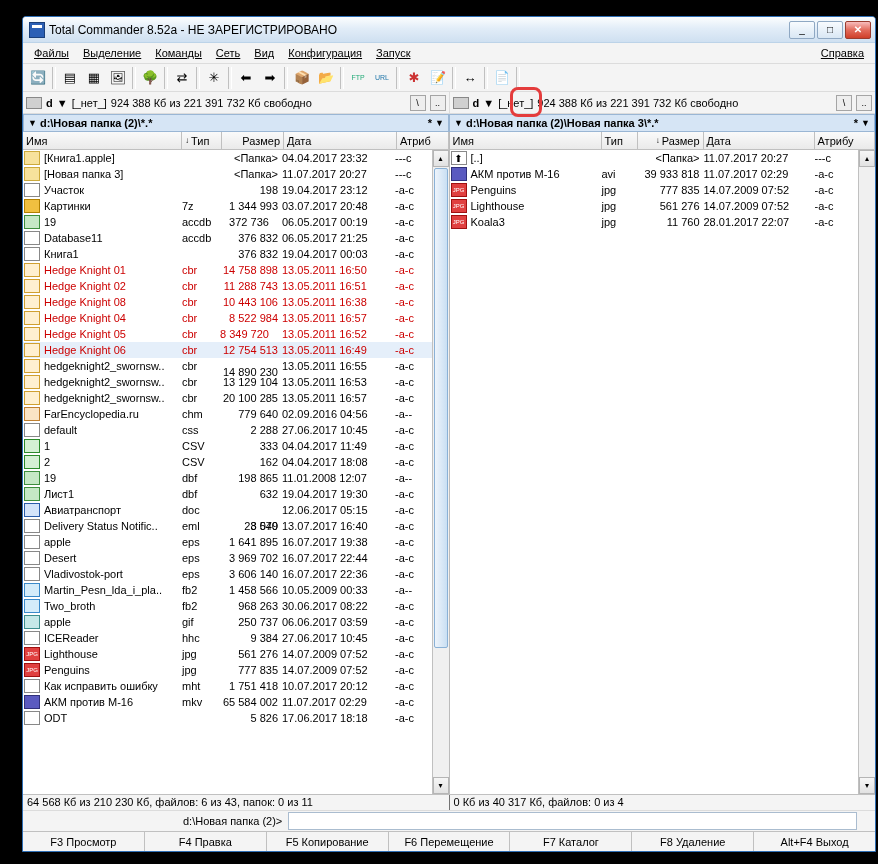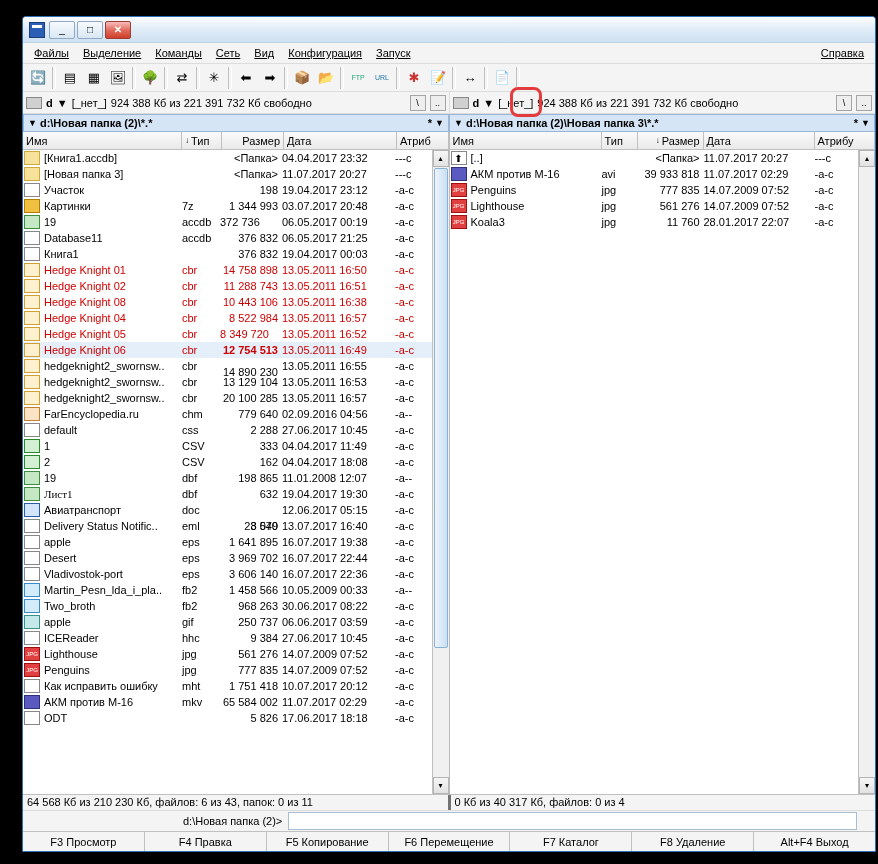--- a/index.html
+++ b/index.html
@@ -52,40 +52,41 @@
 .ico-updir{background:#fff;border:1px solid #888}
 .ico-cbr{background:#fff0d0;border:1px solid #d0a030}
 .ico-db{background:#c5e8c5;border:1px solid #3c8e3c}
 .ico-xls{background:#d4f0d4;border:1px solid #2a8a2a}
 .ico-doc{background:#d4e4fa;border:1px solid #2a5caa}
 .ico-fb2{background:#d4ecfa;border:1px solid #3a8aca}
 .ico-gif{background:#c5e8e8;border:1px solid #3c8e8e}
 .ico-chm{background:#fae4c5;border:1px solid #c08030}
 .statusbar{height:16px;display:flex;border-top:1px solid #c0c0c0;background:#f4f4f4}
 .status-half{flex:1;padding:1px 4px;white-space:nowrap;overflow:hidden}
-.status-half+.status-half{border-left:3px solid #737373}
+.status-half+.status-half{border-left:1px solid #737373}
 .cmdline{height:21px;display:flex;align-items:center;background:#f4f4f4;border-top:1px solid #dcdcdc}
 .cmd-prompt{padding:0 6px 0 160px}
 .cmd-input{flex:1;height:18px;border:1px solid #aabccf;background:#fff;margin-right:18px}
 .fnkeys{height:20px;display:flex;border-top:1px solid #c0c0c0;background:#f4f4f4}
 .fnkey{flex:1;border-right:1px solid #c0c0c0;display:flex;align-items:center;justify-content:center;padding:0 2px}
 .fnkey:last-child{border-right:none}
 .scrollbar{width:17px;background:#f0f0f0;border-left:1px solid #c0c0c0;position:relative}
 .sb-btn{height:17px;background:linear-gradient(#f6f6f6,#e2e2e2);border:1px solid #b5b5b5;display:flex;align-items:center;justify-content:center;font-size:8px}
 .sb-thumb{position:absolute;left:1px;right:1px;top:18px;background:linear-gradient(90deg,#eef4fb,#c9dff3);border:1px solid #8ab1d6;border-radius:2px}
 .panel-body{flex:1;display:flex;min-height:0}
 .list-wrap{flex:1;min-width:0}
 </style>
 </head>
 <body>
 
 <div class="window">
 
   <div class="titlebar">
     <div class="title-icon"></div>
+    <div class="title-text">Total Commander 8.52a - НЕ ЗАРЕГИСТРИРОВАНО</div>
     <div class="win-btns">
       <div class="win-btn">_</div>
       <div class="win-btn">□</div>
       <div class="win-btn close">✕</div>
     </div>
   </div>
 
   <div class="menubar">
     <div class="menu-item"><u>Файлы</u></div>
     <div class="menu-item"><u>Выделение</u></div>
@@ -186,21 +187,21 @@
           </div>
         <div class="hdr" style="flex:1">
             <span>Атриб</span>
           </div>
       </div>
       <div class="panel-body">
         <div class="list-wrap">
           <div class="list" id="left-list">
               <div class="row">
                 <span class="ico ico-folder"></span>
-                <span class="cell" style="width: 138px;">[Книга1.accdb]</span>
+                <span class="cell" style="width: 138px;">[Книга1.apple]</span>
                 <span class="cell" style="width: 38px;"></span>
                 <span class="cell" style="width: 62px; text-align: right;">&lt;Папка&gt;</span>
                 <span class="cell" style="width: 113px;">04.04.2017 23:32</span>
                 <span class="cell" style="width: 38px;">---c</span>
               </div>
               <div class="row">
                 <span class="ico ico-folder"></span>
                 <span class="cell" style="width: 138px;">[Новая папка 3]</span>
                 <span class="cell" style="width: 38px;"></span>
                 <span class="cell" style="width: 62px; text-align: right;">&lt;Папка&gt;</span>
@@ -220,21 +221,21 @@
                 <span class="cell" style="width: 138px;">Картинки</span>
                 <span class="cell" style="width: 38px;">7z</span>
                 <span class="cell" style="width: 62px; text-align: right;">1 344 993</span>
                 <span class="cell" style="width: 113px;">03.07.2017 20:48</span>
                 <span class="cell" style="width: 38px;">-a-c</span>
               </div>
               <div class="row">
                 <span class="ico ico-db"></span>
                 <span class="cell" style="width: 138px;">19</span>
                 <span class="cell" style="width: 38px;">accdb</span>
-                <span class="cell" style="width: 62px; text-align: left;">372 736</span>
+                <span class="cell" style="width: 62px; text-align: center;">372 736</span>
                 <span class="cell" style="width: 113px;">06.05.2017 00:19</span>
                 <span class="cell" style="width: 38px;">-a-c</span>
               </div>
               <div class="row">
                 <span class="ico ico-file"></span>
                 <span class="cell" style="width: 138px;">Database11</span>
                 <span class="cell" style="width: 38px;">accdb</span>
                 <span class="cell" style="width: 62px; text-align: right;">376 832</span>
                 <span class="cell" style="width: 113px;">06.05.2017 21:25</span>
                 <span class="cell" style="width: 38px;">-a-c</span>
@@ -284,21 +285,21 @@
                 <span class="cell" style="width: 138px;">Hedge Knight 05</span>
                 <span class="cell" style="width: 38px;">cbr</span>
                 <span class="cell" style="width: 62px; text-align: left;">8 349 720</span>
                 <span class="cell" style="width: 113px;">13.05.2011 16:52</span>
                 <span class="cell" style="width: 38px;">-a-c</span>
               </div>
               <div class="row red sel">
                 <span class="ico ico-cbr"></span>
                 <span class="cell" style="width: 138px;">Hedge Knight 06</span>
                 <span class="cell" style="width: 38px;">cbr</span>
-                <span class="cell" style="width: 62px; text-align: right; font-weight: bold;">12 754 513</span>
+                <span class="cell" style="width: 62px; text-align: right;">12 754 513</span>
                 <span class="cell" style="width: 113px;">13.05.2011 16:49</span>
                 <span class="cell" style="width: 38px;">-a-c</span>
               </div>
               <div class="row">
                 <span class="ico ico-cbr"></span>
                 <span class="cell" style="width: 138px;">hedgeknight2_swornsw..</span>
                 <span class="cell" style="width: 38px;">cbr</span>
                 <span class="cell" style="width: 62px; text-align: right; margin-top: 12px;">14 890 230</span>
                 <span class="cell" style="width: 113px;">13.05.2011 16:55</span>
                 <span class="cell" style="width: 38px;">-a-c</span>
@@ -354,21 +355,21 @@
               <div class="row">
                 <span class="ico ico-db"></span>
                 <span class="cell" style="width: 138px;">19</span>
                 <span class="cell" style="width: 38px;">dbf</span>
                 <span class="cell" style="width: 62px; text-align: right;">198 865</span>
                 <span class="cell" style="width: 113px;">11.01.2008 12:07</span>
                 <span class="cell" style="width: 38px;">-a--</span>
               </div>
               <div class="row">
                 <span class="ico ico-db"></span>
-                <span class="cell" style="width: 138px; font-family: Liberation Serif, serif;">Лист1</span>
+                <span class="cell" style="width: 138px;">Лист1</span>
                 <span class="cell" style="width: 38px;">dbf</span>
                 <span class="cell" style="width: 62px; text-align: right;">632</span>
                 <span class="cell" style="width: 113px;">19.04.2017 19:30</span>
                 <span class="cell" style="width: 38px;">-a-c</span>
               </div>
               <div class="row">
                 <span class="ico ico-doc"></span>
                 <span class="cell" style="width: 138px;">Авиатранспорт</span>
                 <span class="cell" style="width: 38px;">doc</span>
                 <span class="cell" style="width: 62px; text-align: right; margin-top: 31px;">23 040</span>

